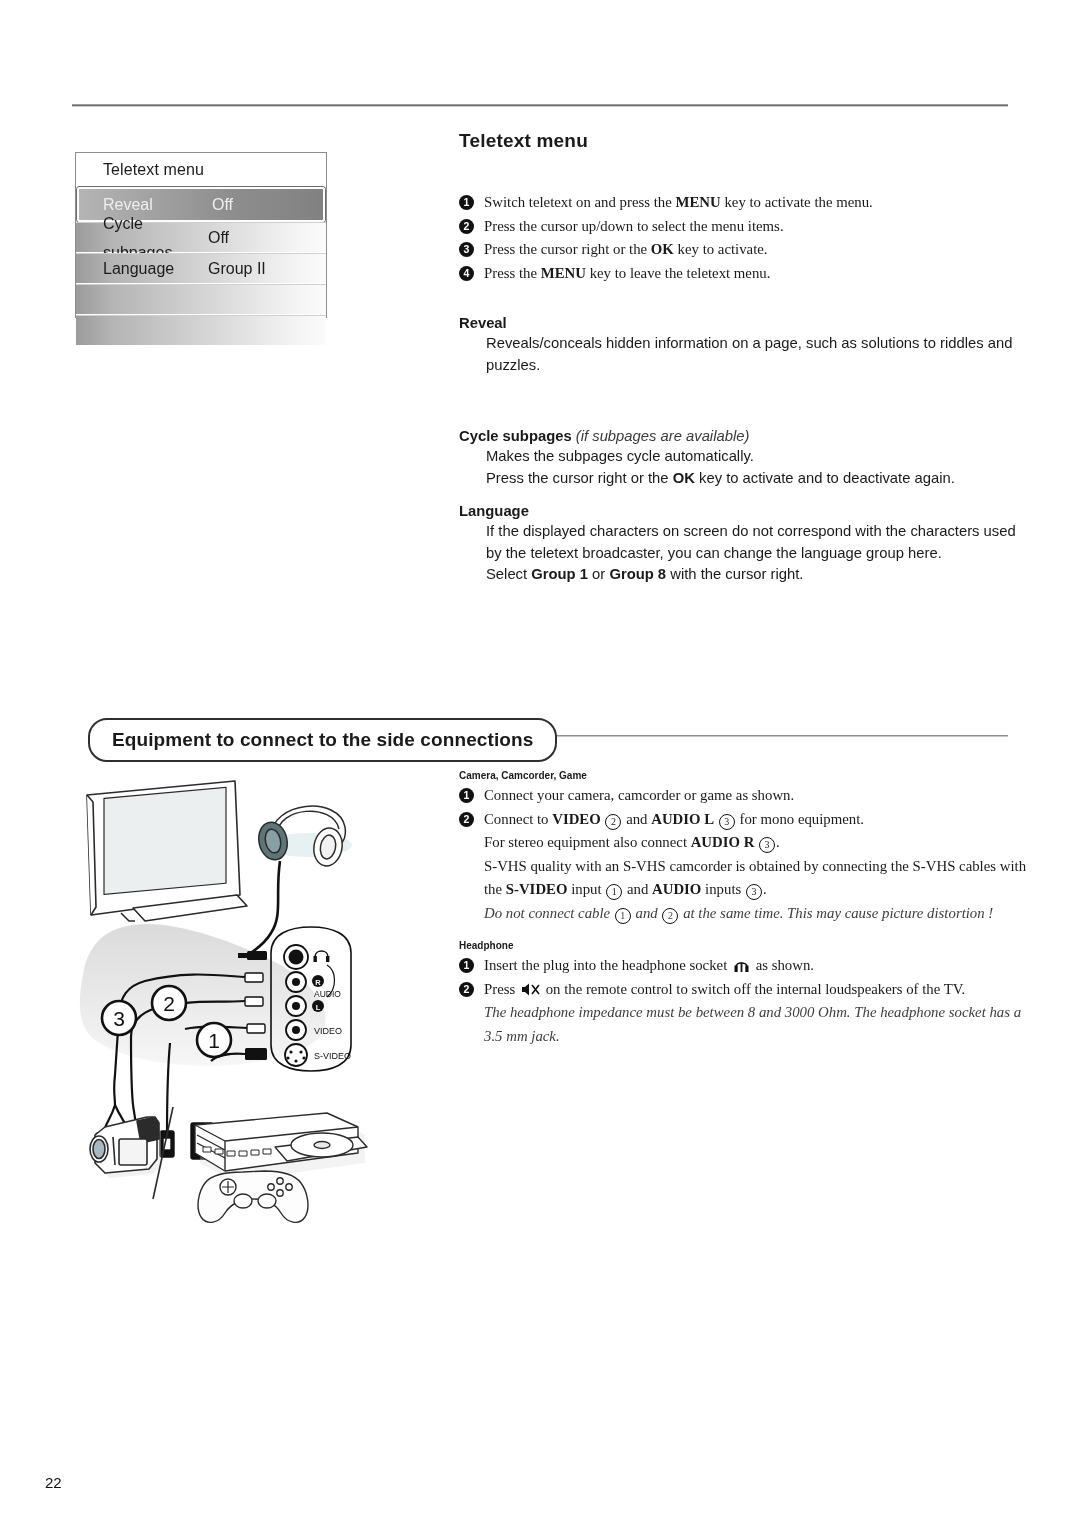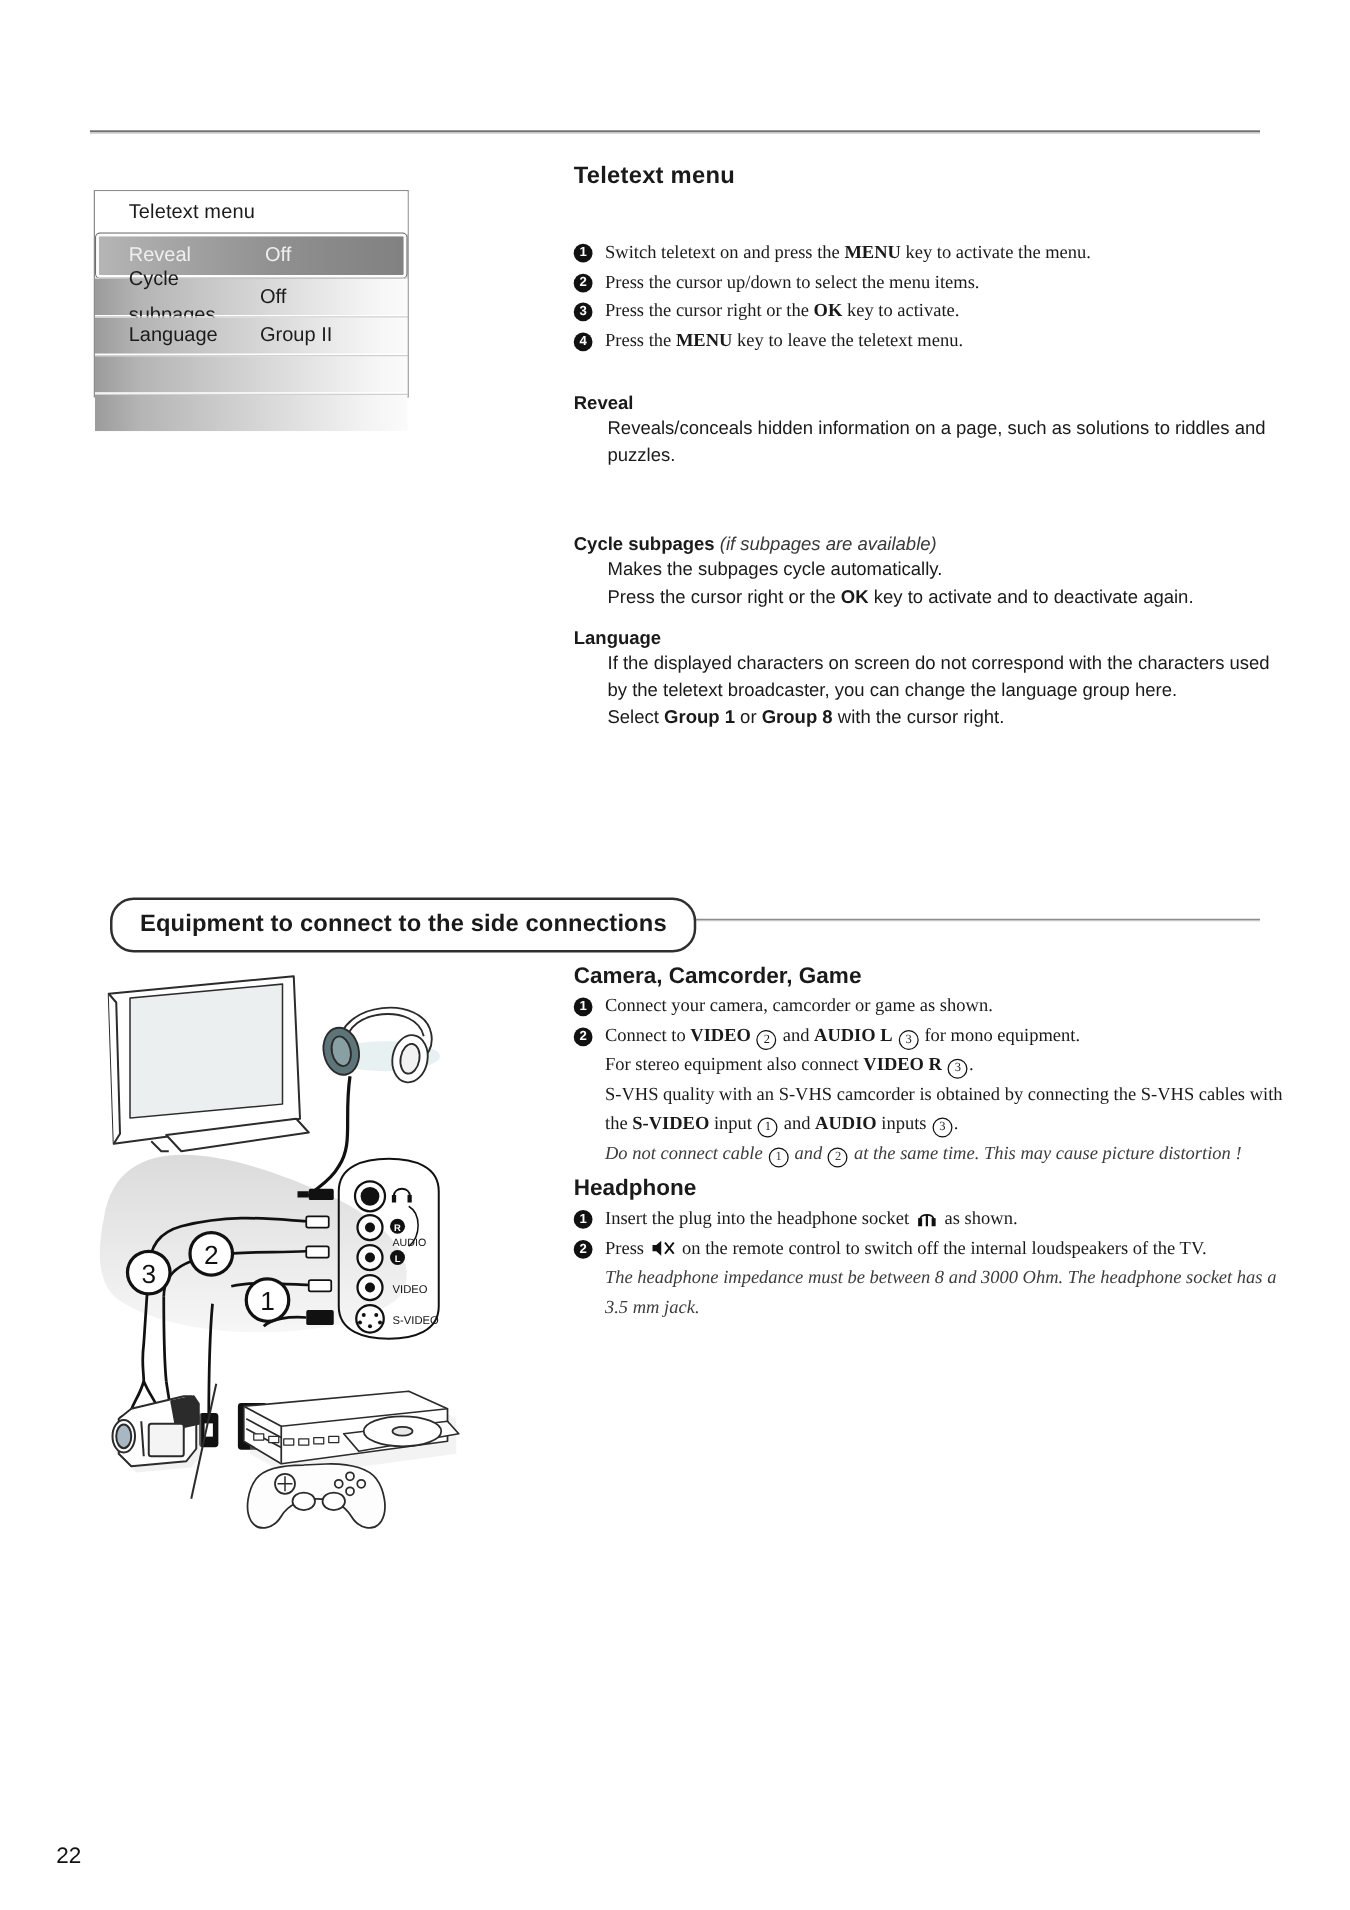--- a/index.html
+++ b/index.html
@@ -91,36 +91,36 @@
   .pill{
     position:absolute;left:0;top:0;height:44px;box-sizing:border-box;
     border:2px solid #2f2f2f;border-radius:19px;background:#fff;
     padding:0 22px;display:flex;align-items:center;
     font-size:19px;font-weight:bold;letter-spacing:.1px;
   }
 
   
   .steps2{position:absolute;left:459px;width:575px;}
   .steps2 .step{font-size:14.8px;line-height:23.5px;}
-  .sub2 h3{font-size:18px;font-weight:bold;margin:0 0 3px 0;}
+  .sub2 h3{font-size:10px;font-weight:bold;margin:0 0 3px 0;}
 
   .cont{padding-left:25px;font-size:14.8px;line-height:23.5px;}
   .cont.ital{font-style:italic;color:#3d3d3d;}
 
   b{font-weight:bold;}
   .circnum{
     display:inline-flex;align-items:center;justify-content:center;
     width:14px;height:14px;border:1.4px solid #111;border-radius:50%;
     font-size:10px;line-height:1;vertical-align:-1px;
     margin:0 1px;font-weight:normal;font-style:normal;
   }
 
   
   .pageno{
-    position:absolute;left:45px;top:1474px;font-size:18px;color:#111;
+    position:absolute;left:45px;top:1474px;font-size:15px;color:#111;
   }
 
   
   .illus{position:absolute;left:75px;top:775px;width:330px;height:490px;}
   .illus2{position:absolute;left:75px;top:1095px;width:330px;height:150px;}
 
   
   .hp-ico{display:inline-block;vertical-align:-3px;margin:0 2px;}
   .mute-ico{display:inline-block;vertical-align:-3px;margin:0 2px;}
 </style>
@@ -202,21 +202,21 @@
         <h3>Camera, Camcorder, Game</h3>
       </div>
     <div class="step">
       <span class="bullet">1</span>
       <span class="step-txt">Connect your camera, camcorder or game as shown.</span>
     </div>
     <div class="step">
       <span class="bullet">2</span>
       <div class="step-txt">
         <div>Connect to <b>VIDEO</b> <span class="circnum">2</span> and <b>AUDIO L</b> <span class="circnum">3</span> for mono equipment.</div>
-        <div>For stereo equipment also connect <b>VIDEO R</b> <span class="circnum">3</span>.</div>
+        <div>For stereo equipment also connect <b>AUDIO R</b> <span class="circnum">3</span>.</div>
         <div>S-VHS quality with an S-VHS camcorder is obtained by connecting the S-VHS cables with the <b>S-VIDEO</b> input <span class="circnum">1</span> and <b>AUDIO</b> inputs <span class="circnum">3</span>.</div>
         <div class="cont ital" style="padding-left:0">Do not connect cable <span class="circnum">1</span> and <span class="circnum">2</span> at the same time. This may cause picture distortion !</div>
       </div>
     </div>
   </div>
 
   <div class="steps2" style="top:940px;">
     <div class="sub2">
         <h3>Headphone</h3>
       </div>

